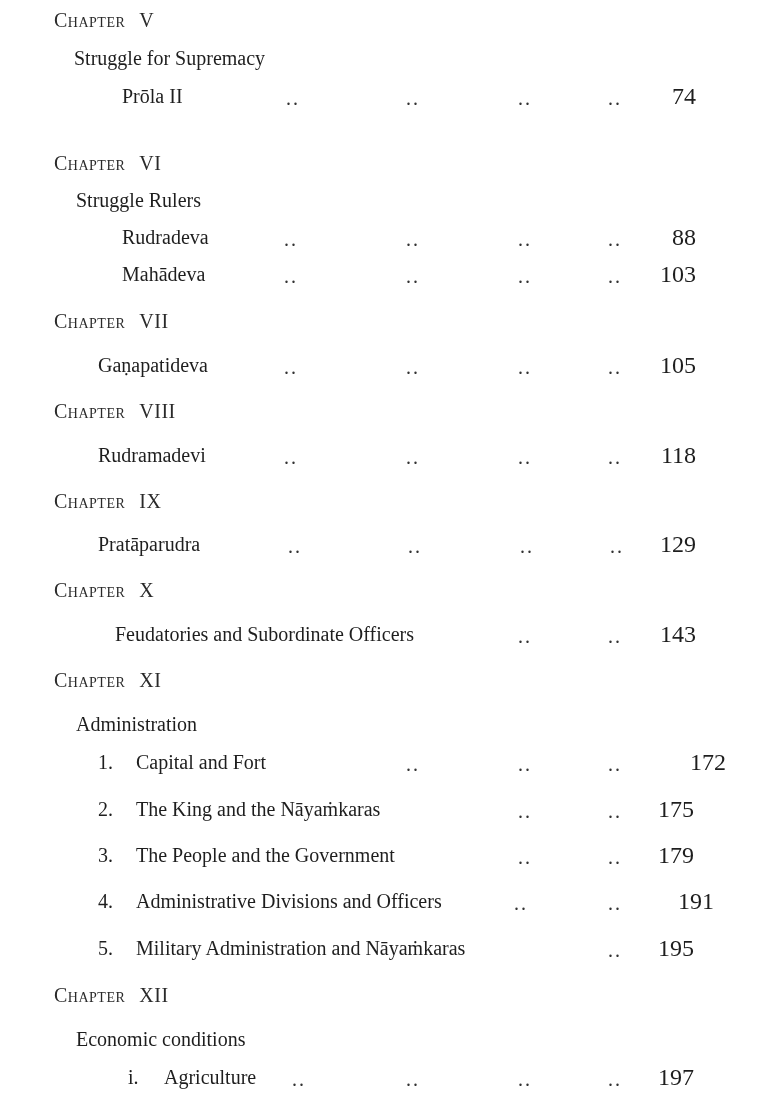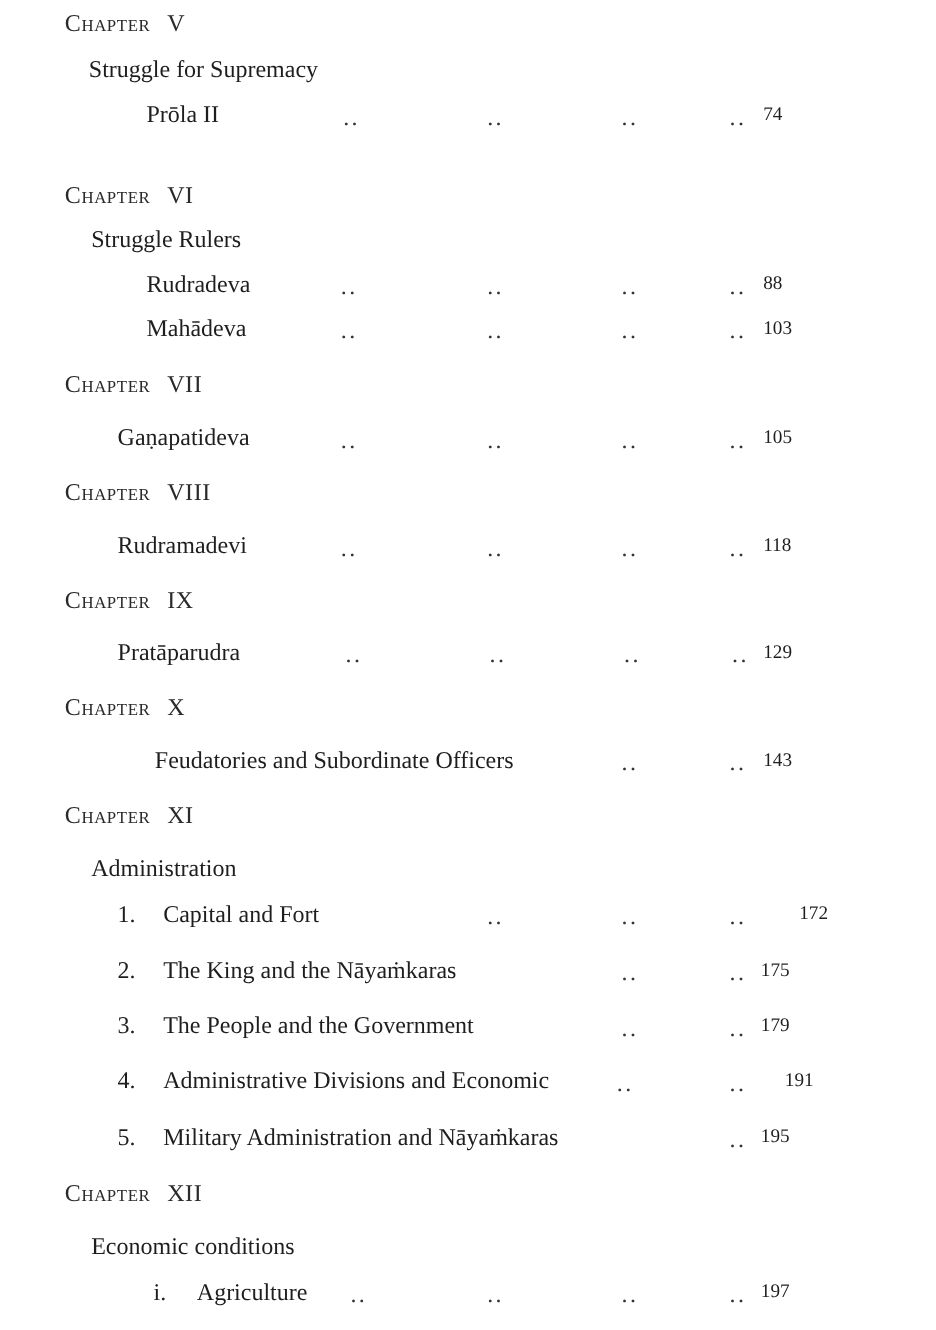--- a/index.html
+++ b/index.html
@@ -6,21 +6,21 @@
   body {
     width: 780px; height: 1108px; position: relative; overflow: hidden;
     font-family: "Liberation Serif", "DejaVu Serif", serif;
     color: #1e1e1e;
   }
   .line { position: absolute; white-space: nowrap; font-size: 20px; line-height: 24px; }
   .chapter { font-size: 20px; letter-spacing: 0.5px; color: #2a2a2a; }
   .chapter .sc { font-variant: small-caps; }
   .chapter .num { margin-left: 14px; }
   .dots { position: absolute; font-size: 20px; line-height: 24px; color: #333; letter-spacing: 2px; }
-  .page { position: absolute; font-size: 16px; line-height: 24px; width: 60px; }
+  .page { position: absolute; font-size: 24px; line-height: 24px; text-align: right; width: 60px; }
   .idx { display: inline-block; width: 38px; }
 </style>
 </head>
 <body>
 
 <div class="line chapter" style="left:54px;top:8px"><span class="sc">Chapter</span><span class="num">V</span></div>
 <div class="line" style="left:74px;top:46px">Struggle for Supremacy</div>
 <div class="line" style="left:122px;top:84px">Prōla II</div>
 <div class="dots" style="left:286px;top:86px">..</div>
 <div class="dots" style="left:406px;top:86px">..</div>
@@ -61,21 +61,21 @@
 
 <div class="line chapter" style="left:54px;top:489px"><span class="sc">Chapter</span><span class="num">IX</span></div>
 <div class="line" style="left:98px;top:532px">Pratāparudra</div>
 <div class="dots" style="left:288px;top:534px">..</div>
 <div class="dots" style="left:408px;top:534px">..</div>
 <div class="dots" style="left:520px;top:534px">..</div>
 <div class="dots" style="left:610px;top:534px">..</div>
 <div class="page" style="left:636px;top:532px">129</div>
 
 <div class="line chapter" style="left:54px;top:578px"><span class="sc">Chapter</span><span class="num">X</span></div>
-<div class="line" style="left:129px;top:622px">Feudatories and Subordinate Officers</div>
+<div class="line" style="left:115px;top:622px">Feudatories and Subordinate Officers</div>
 <div class="dots" style="left:518px;top:624px">..</div>
 <div class="dots" style="left:608px;top:624px">..</div>
 <div class="page" style="left:636px;top:622px">143</div>
 
 <div class="line chapter" style="left:54px;top:668px"><span class="sc">Chapter</span><span class="num">XI</span></div>
 <div class="line" style="left:76px;top:712px">Administration</div>
 
 <div class="line" style="left:98px;top:750px"><span class="idx">1.</span><span>Capital and  Fort</span></div>
 <div class="dots" style="left:406px;top:752px">..</div>
 <div class="dots" style="left:518px;top:752px">..</div>
@@ -85,21 +85,21 @@
 <div class="line" style="left:98px;top:797px"><span class="idx">2.</span><span>The King and the Nāyaṁkaras</span></div>
 <div class="dots" style="left:518px;top:799px">..</div>
 <div class="dots" style="left:608px;top:799px">..</div>
 <div class="page" style="left:634px;top:797px">175</div>
 
 <div class="line" style="left:98px;top:843px"><span class="idx">3.</span><span>The People and the Government</span></div>
 <div class="dots" style="left:518px;top:845px">..</div>
 <div class="dots" style="left:608px;top:845px">..</div>
 <div class="page" style="left:634px;top:843px">179</div>
 
-<div class="line" style="left:98px;top:889px"><span class="idx">4.</span><span>Administrative Divisions and Economic</span></div>
+<div class="line" style="left:98px;top:889px"><span class="idx">4.</span><span>Administrative Divisions and Officers</span></div>
 <div class="dots" style="left:514px;top:891px">..</div>
 <div class="dots" style="left:608px;top:891px">..</div>
 <div class="page" style="left:654px;top:889px">191</div>
 
 <div class="line" style="left:98px;top:936px"><span class="idx">5.</span><span>Military Administration and  Nāyaṁkaras</span></div>
 <div class="dots" style="left:608px;top:938px">..</div>
 <div class="page" style="left:634px;top:936px">195</div>
 
 <div class="line chapter" style="left:54px;top:983px"><span class="sc">Chapter</span><span class="num">XII</span></div>
 <div class="line" style="left:76px;top:1027px">Economic conditions</div>

